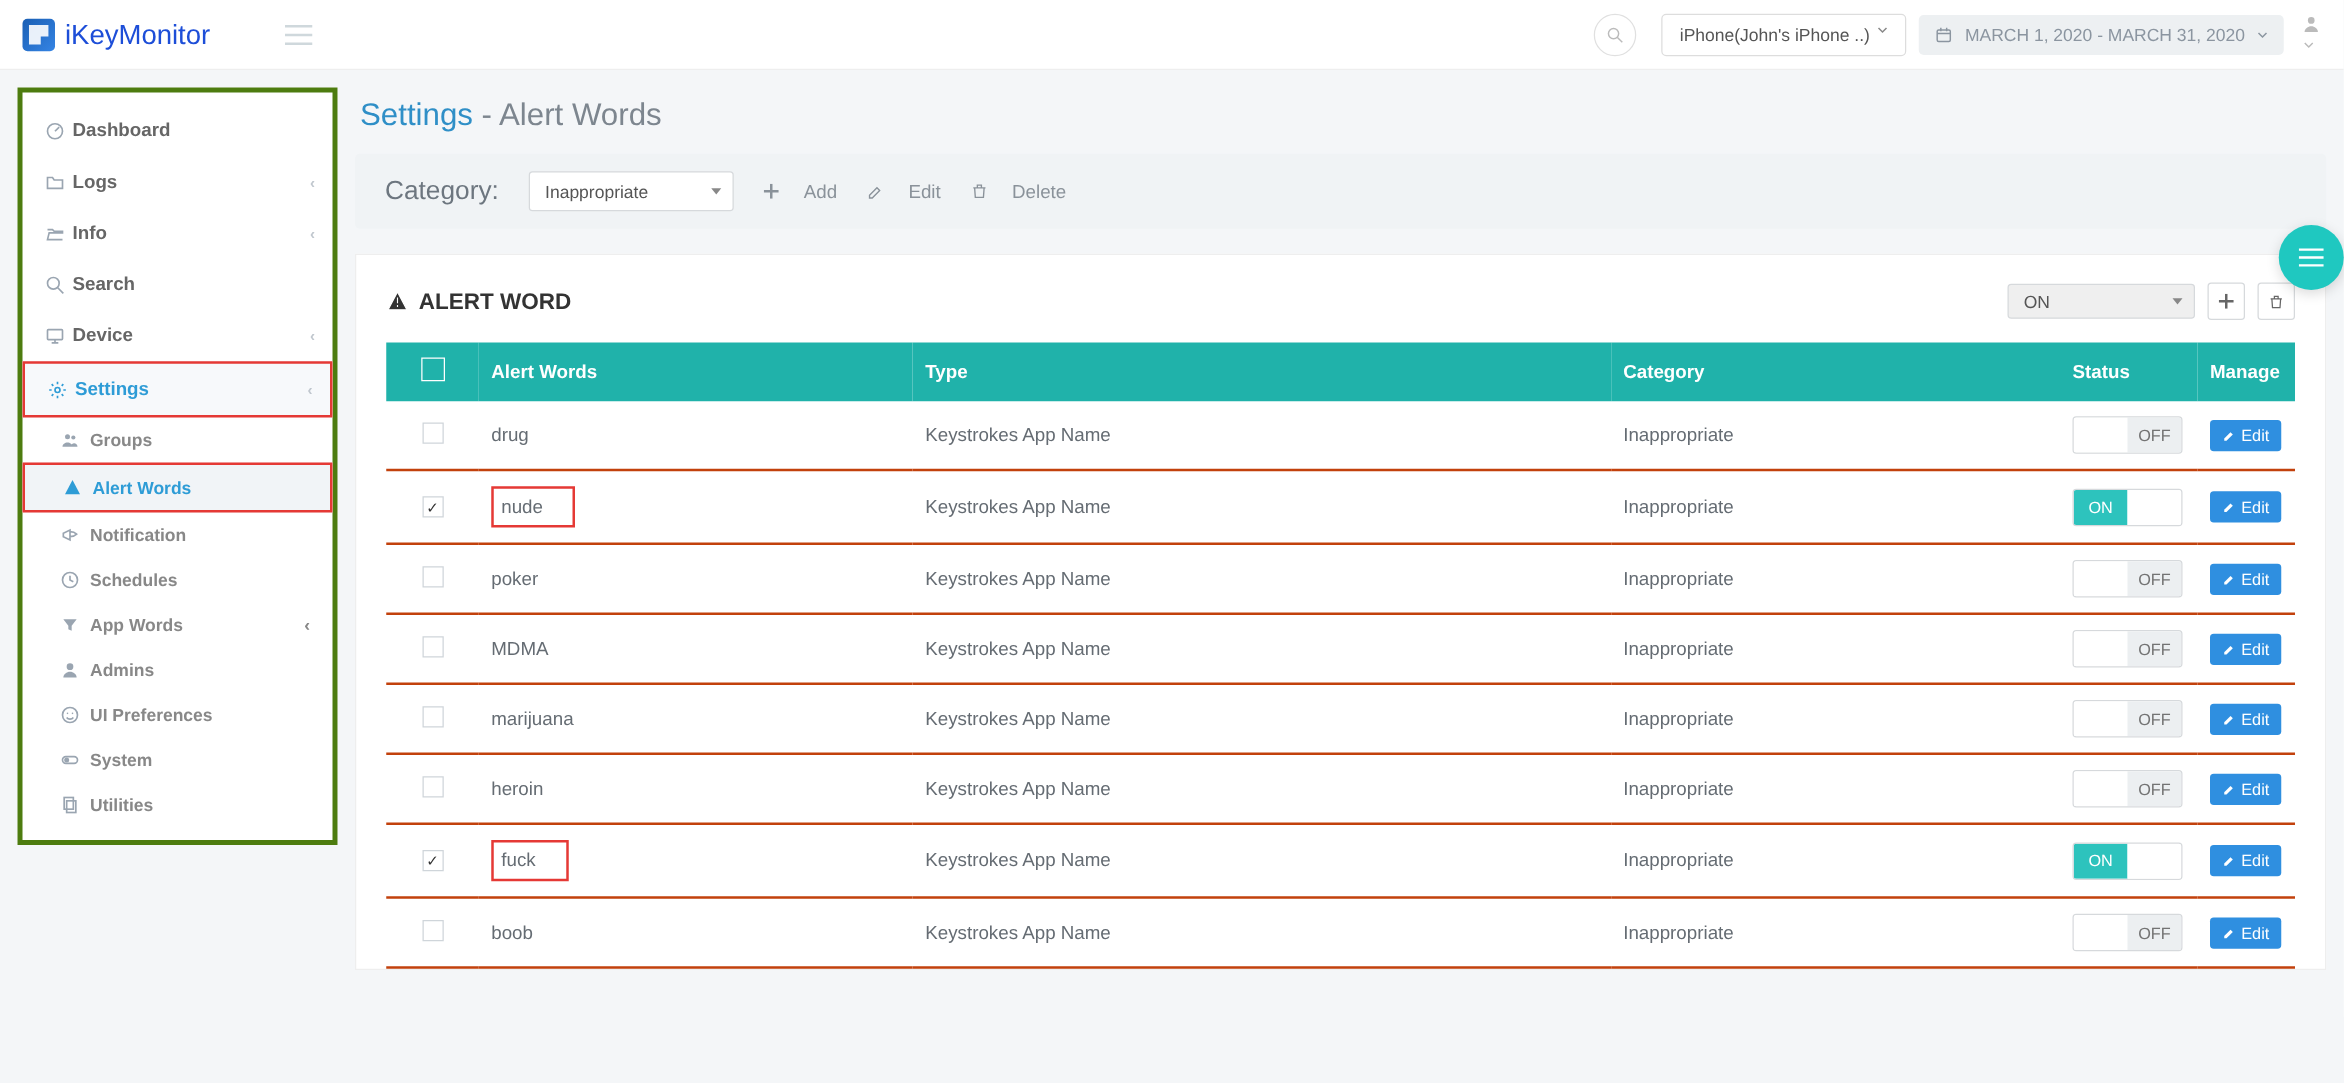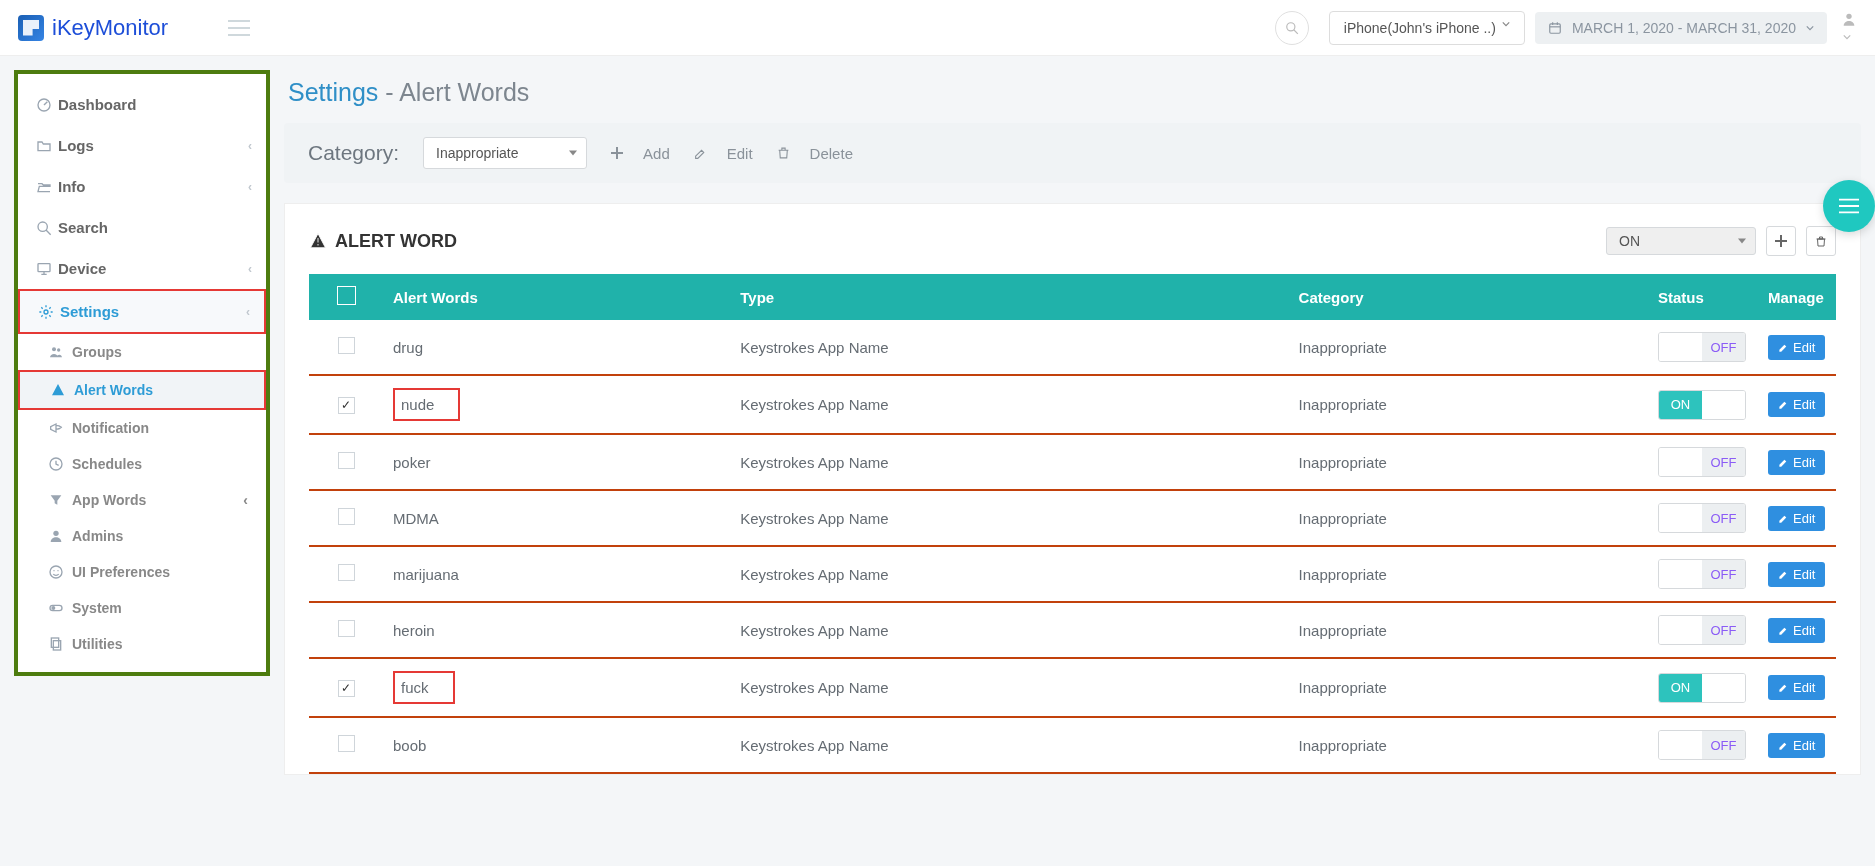--- a/index.html
+++ b/index.html
@@ -46,21 +46,21 @@
 thead th { background: #20b2aa; color: #fff; font-weight: 600; text-align: left; padding: 12px 10px; font-size: 15px; }
 thead th:first-child { width: 74px; text-align: center; }
 thead th.col-status { width: 110px; }
 thead th.col-manage { width: 78px; }
 tbody td { padding: 12px 10px; border-bottom: 2px solid #c2410c; color: #656c73; font-size: 15px; vertical-align: middle; }
 tbody td:first-child { text-align: center; }
 .chk { width: 17px; height: 17px; border: 1px solid #cfd5da; display: inline-flex; align-items: center; justify-content: center; background: #fff; cursor: pointer; font-size: 12px; color: #333; }
 .chk.header-chk { border-color: #fff; background: transparent; width: 19px; height: 19px; }
 .word-red { display: inline-block; border: 2px solid #e53935; padding: 6px 24px 6px 6px; }
 .toggle { width: 88px; height: 30px; border: 1px solid #d6d9dc; border-radius: 3px; display: flex; overflow: hidden; cursor: pointer; }
-.toggle .half { flex: 1; display: flex; align-items: center; justify-content: center; font-size: 13px; color: #8b5cf6; }
+.toggle .half { flex: 1; display: flex; align-items: center; justify-content: center; font-size: 13px; color: #737373; }
 .toggle .on { background: #fff; }
 .toggle .off { background: #eceff1; }
 .toggle.is-on .on { background: #2dc3bd; color: #fff; }
 .toggle.is-on .off { background: #fff; }
 .edit-btn { background: #2f8fe0; color: #fff; border-radius: 3px; padding: 5px 10px; font-size: 13px; display: inline-flex; align-items: center; gap: 4px; cursor: pointer; }
 .fab { position: fixed; right: 0; top: 180px; width: 52px; height: 52px; background: #1fc8c0; border-radius: 50%; display: flex; align-items: center; justify-content: center; color: #fff; box-shadow: 0 3px 10px rgba(0,0,0,.15); cursor: pointer; font-size: 22px; }
 svg { display: block; }
 </style>
 </head>
 <body>

